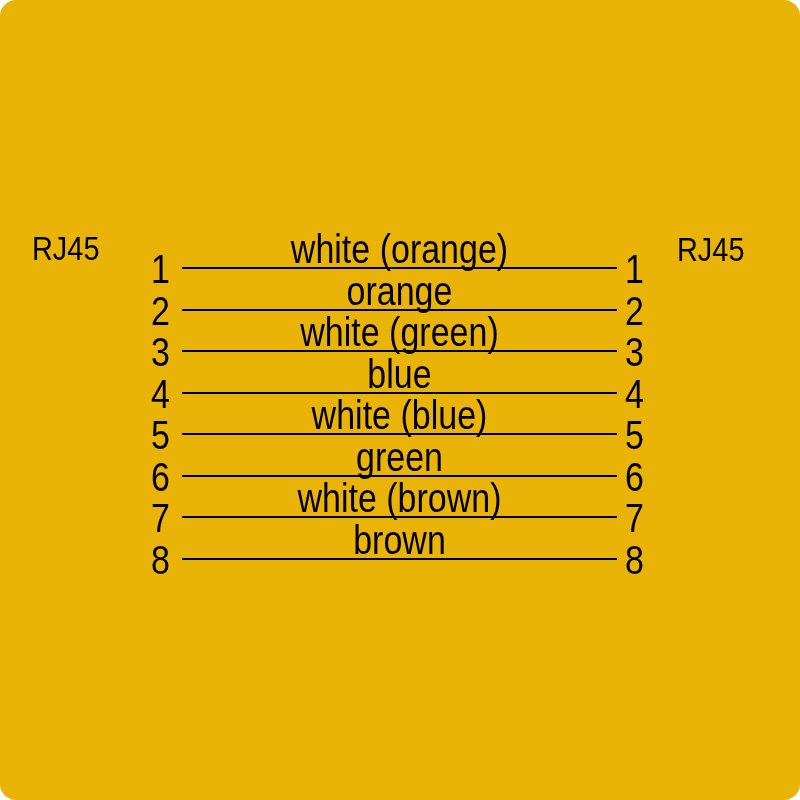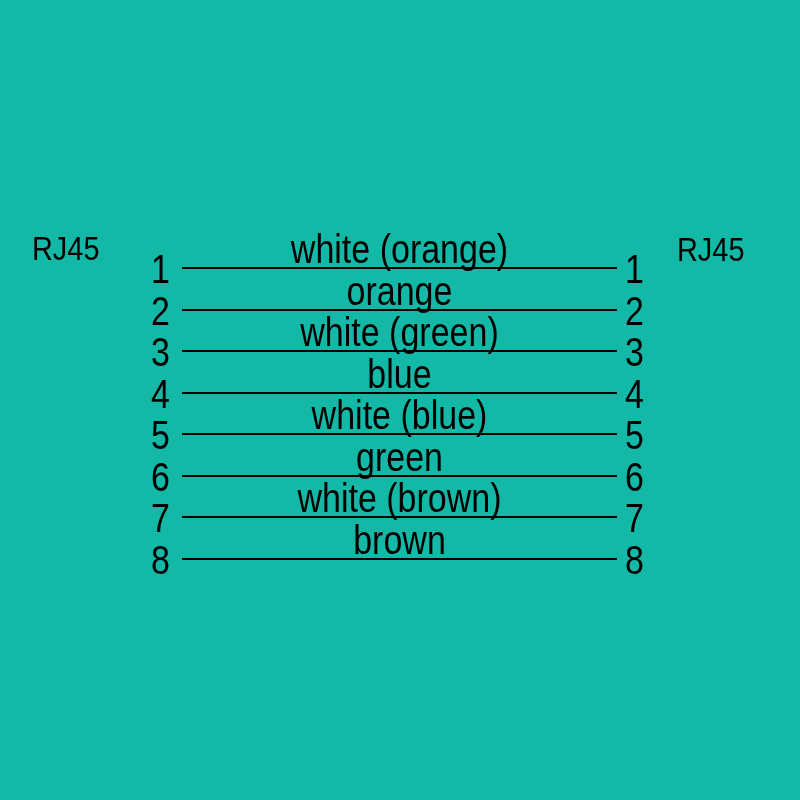--- a/index.html
+++ b/index.html
@@ -8,22 +8,23 @@
     width: 800px;
     height: 800px;
     background: #ffffff;
     overflow: hidden;
     font-family: "Liberation Sans", "DejaVu Sans", sans-serif;
   }
   #canvas {
     position: relative;
     width: 800px;
     height: 800px;
-    background: #14b8a6;
+    background: #eab308;
     color: #000000;
+    border-radius: 16px;
   }
   .connector-label {
     position: absolute;
     font-size: 34px;
     line-height: 34px;
     white-space: nowrap;
     transform: scaleX(0.85);
     transform-origin: left top;
     color: #000;
   }

